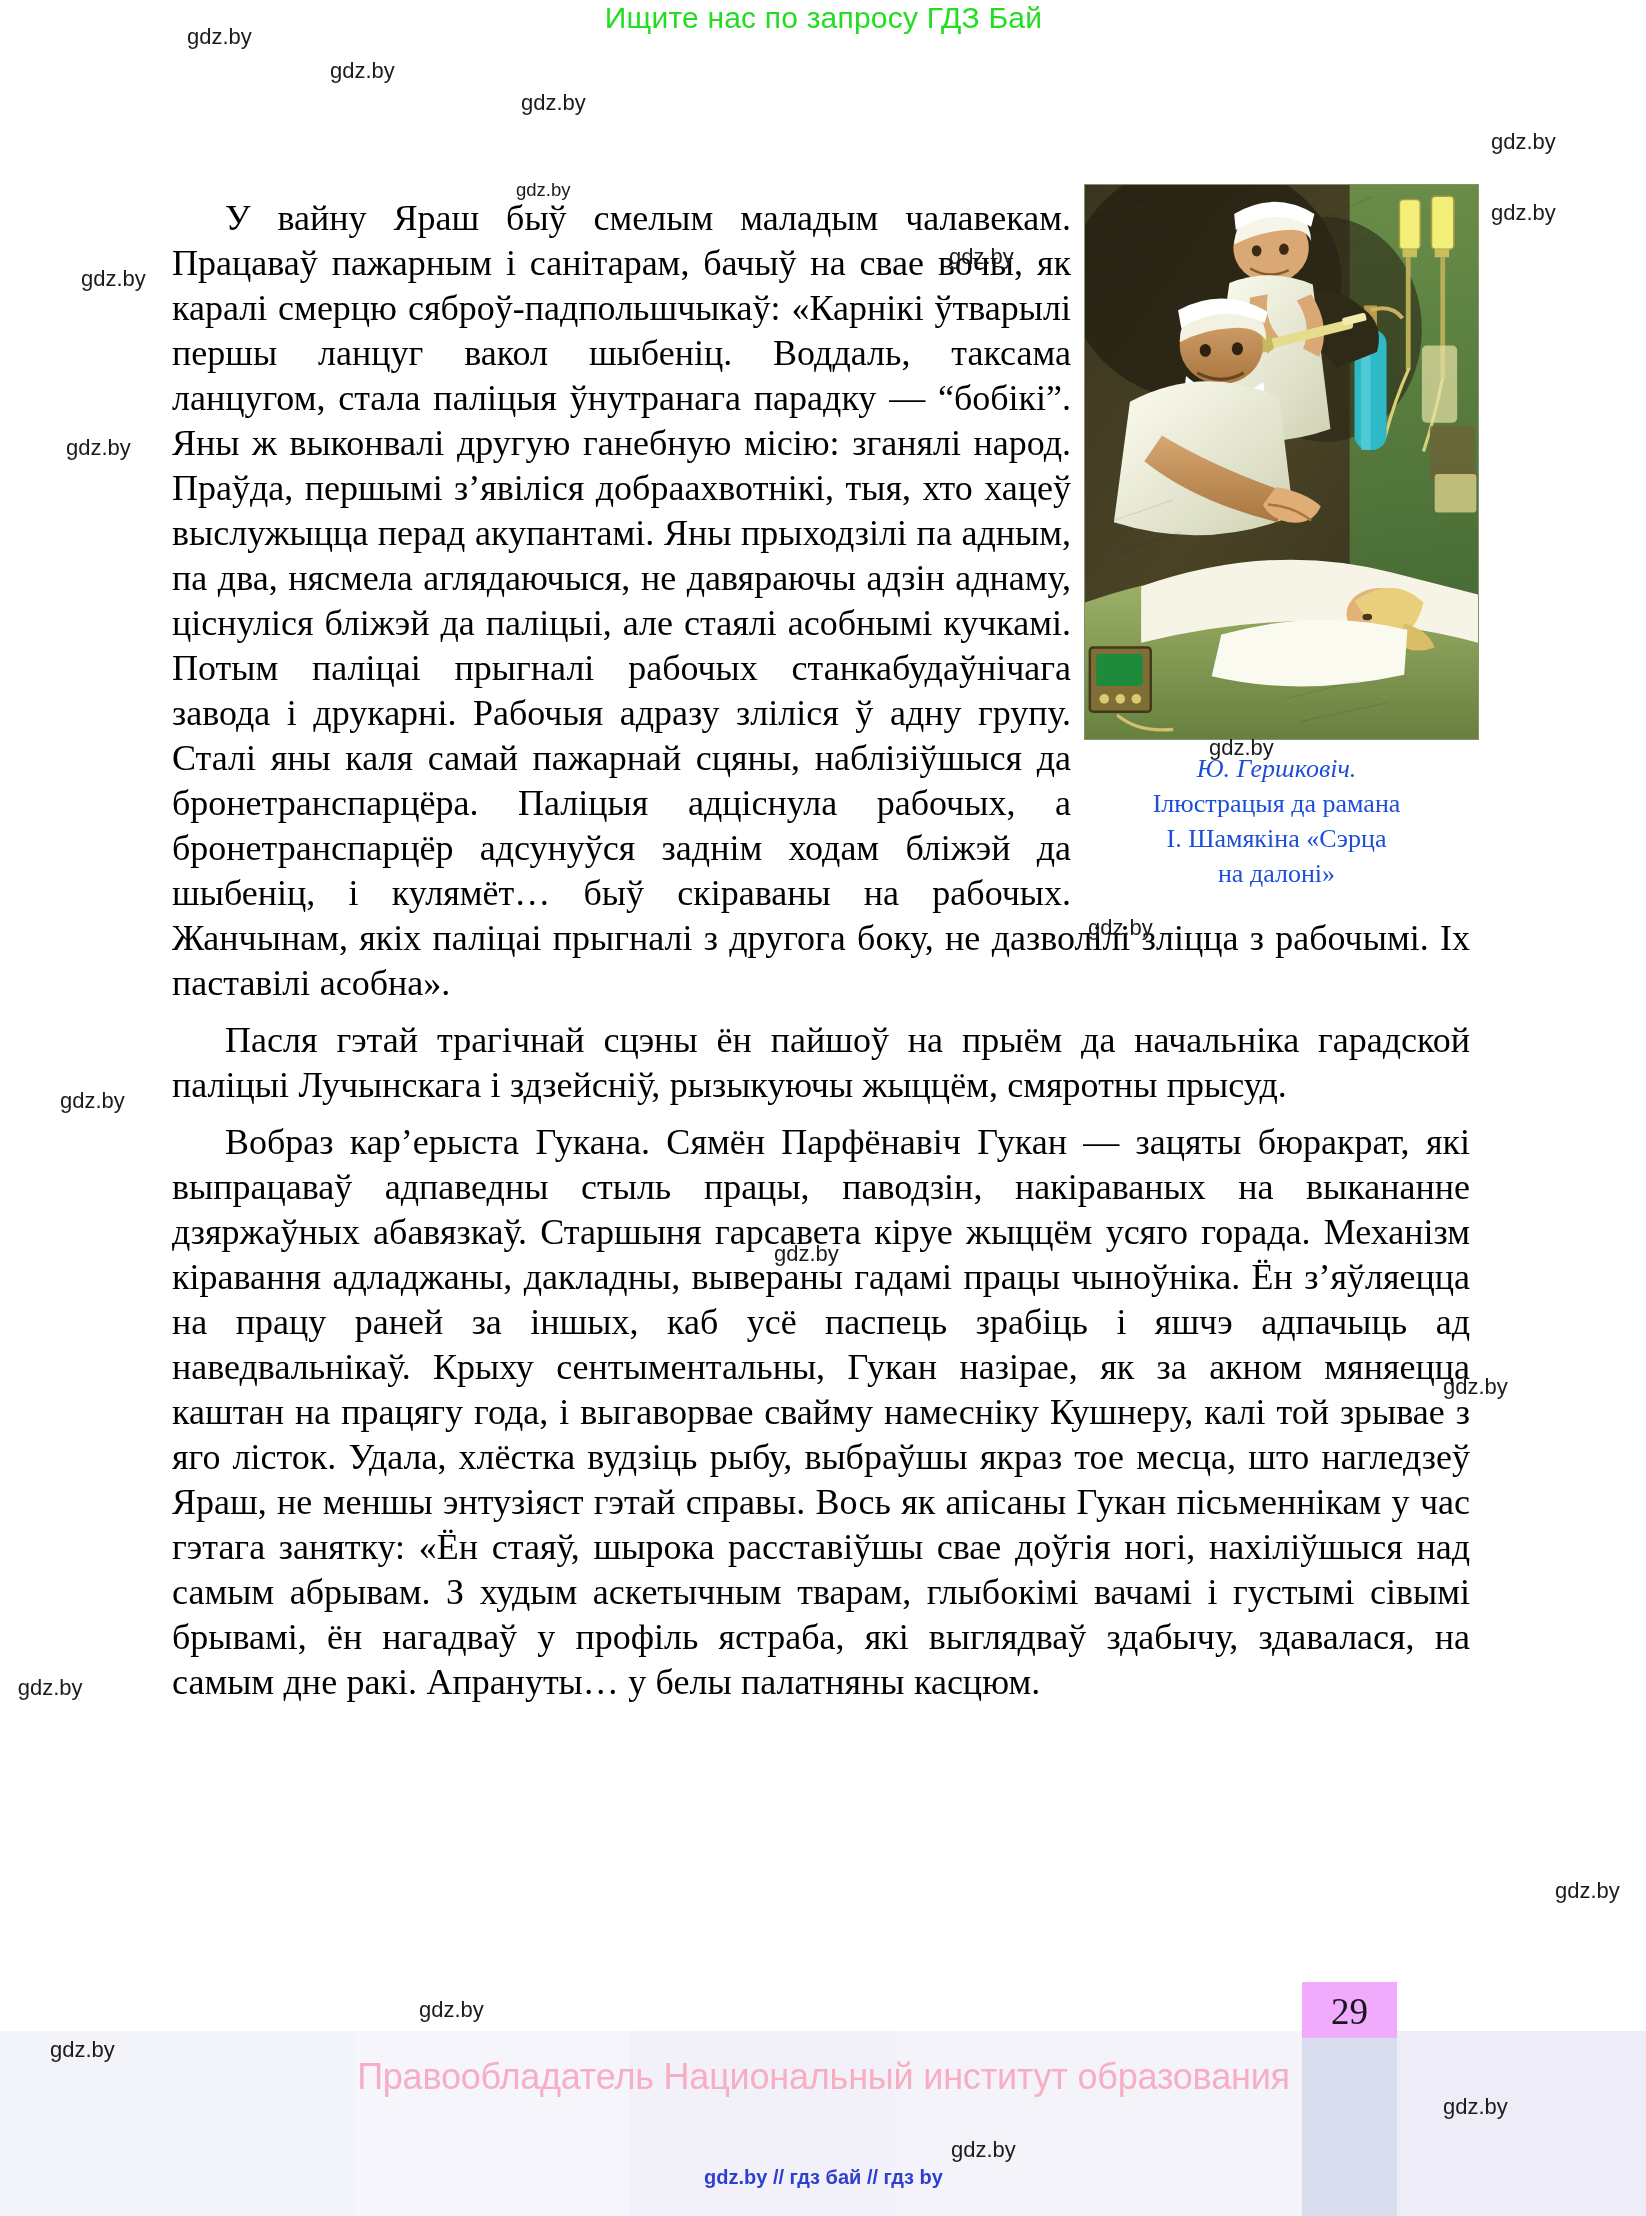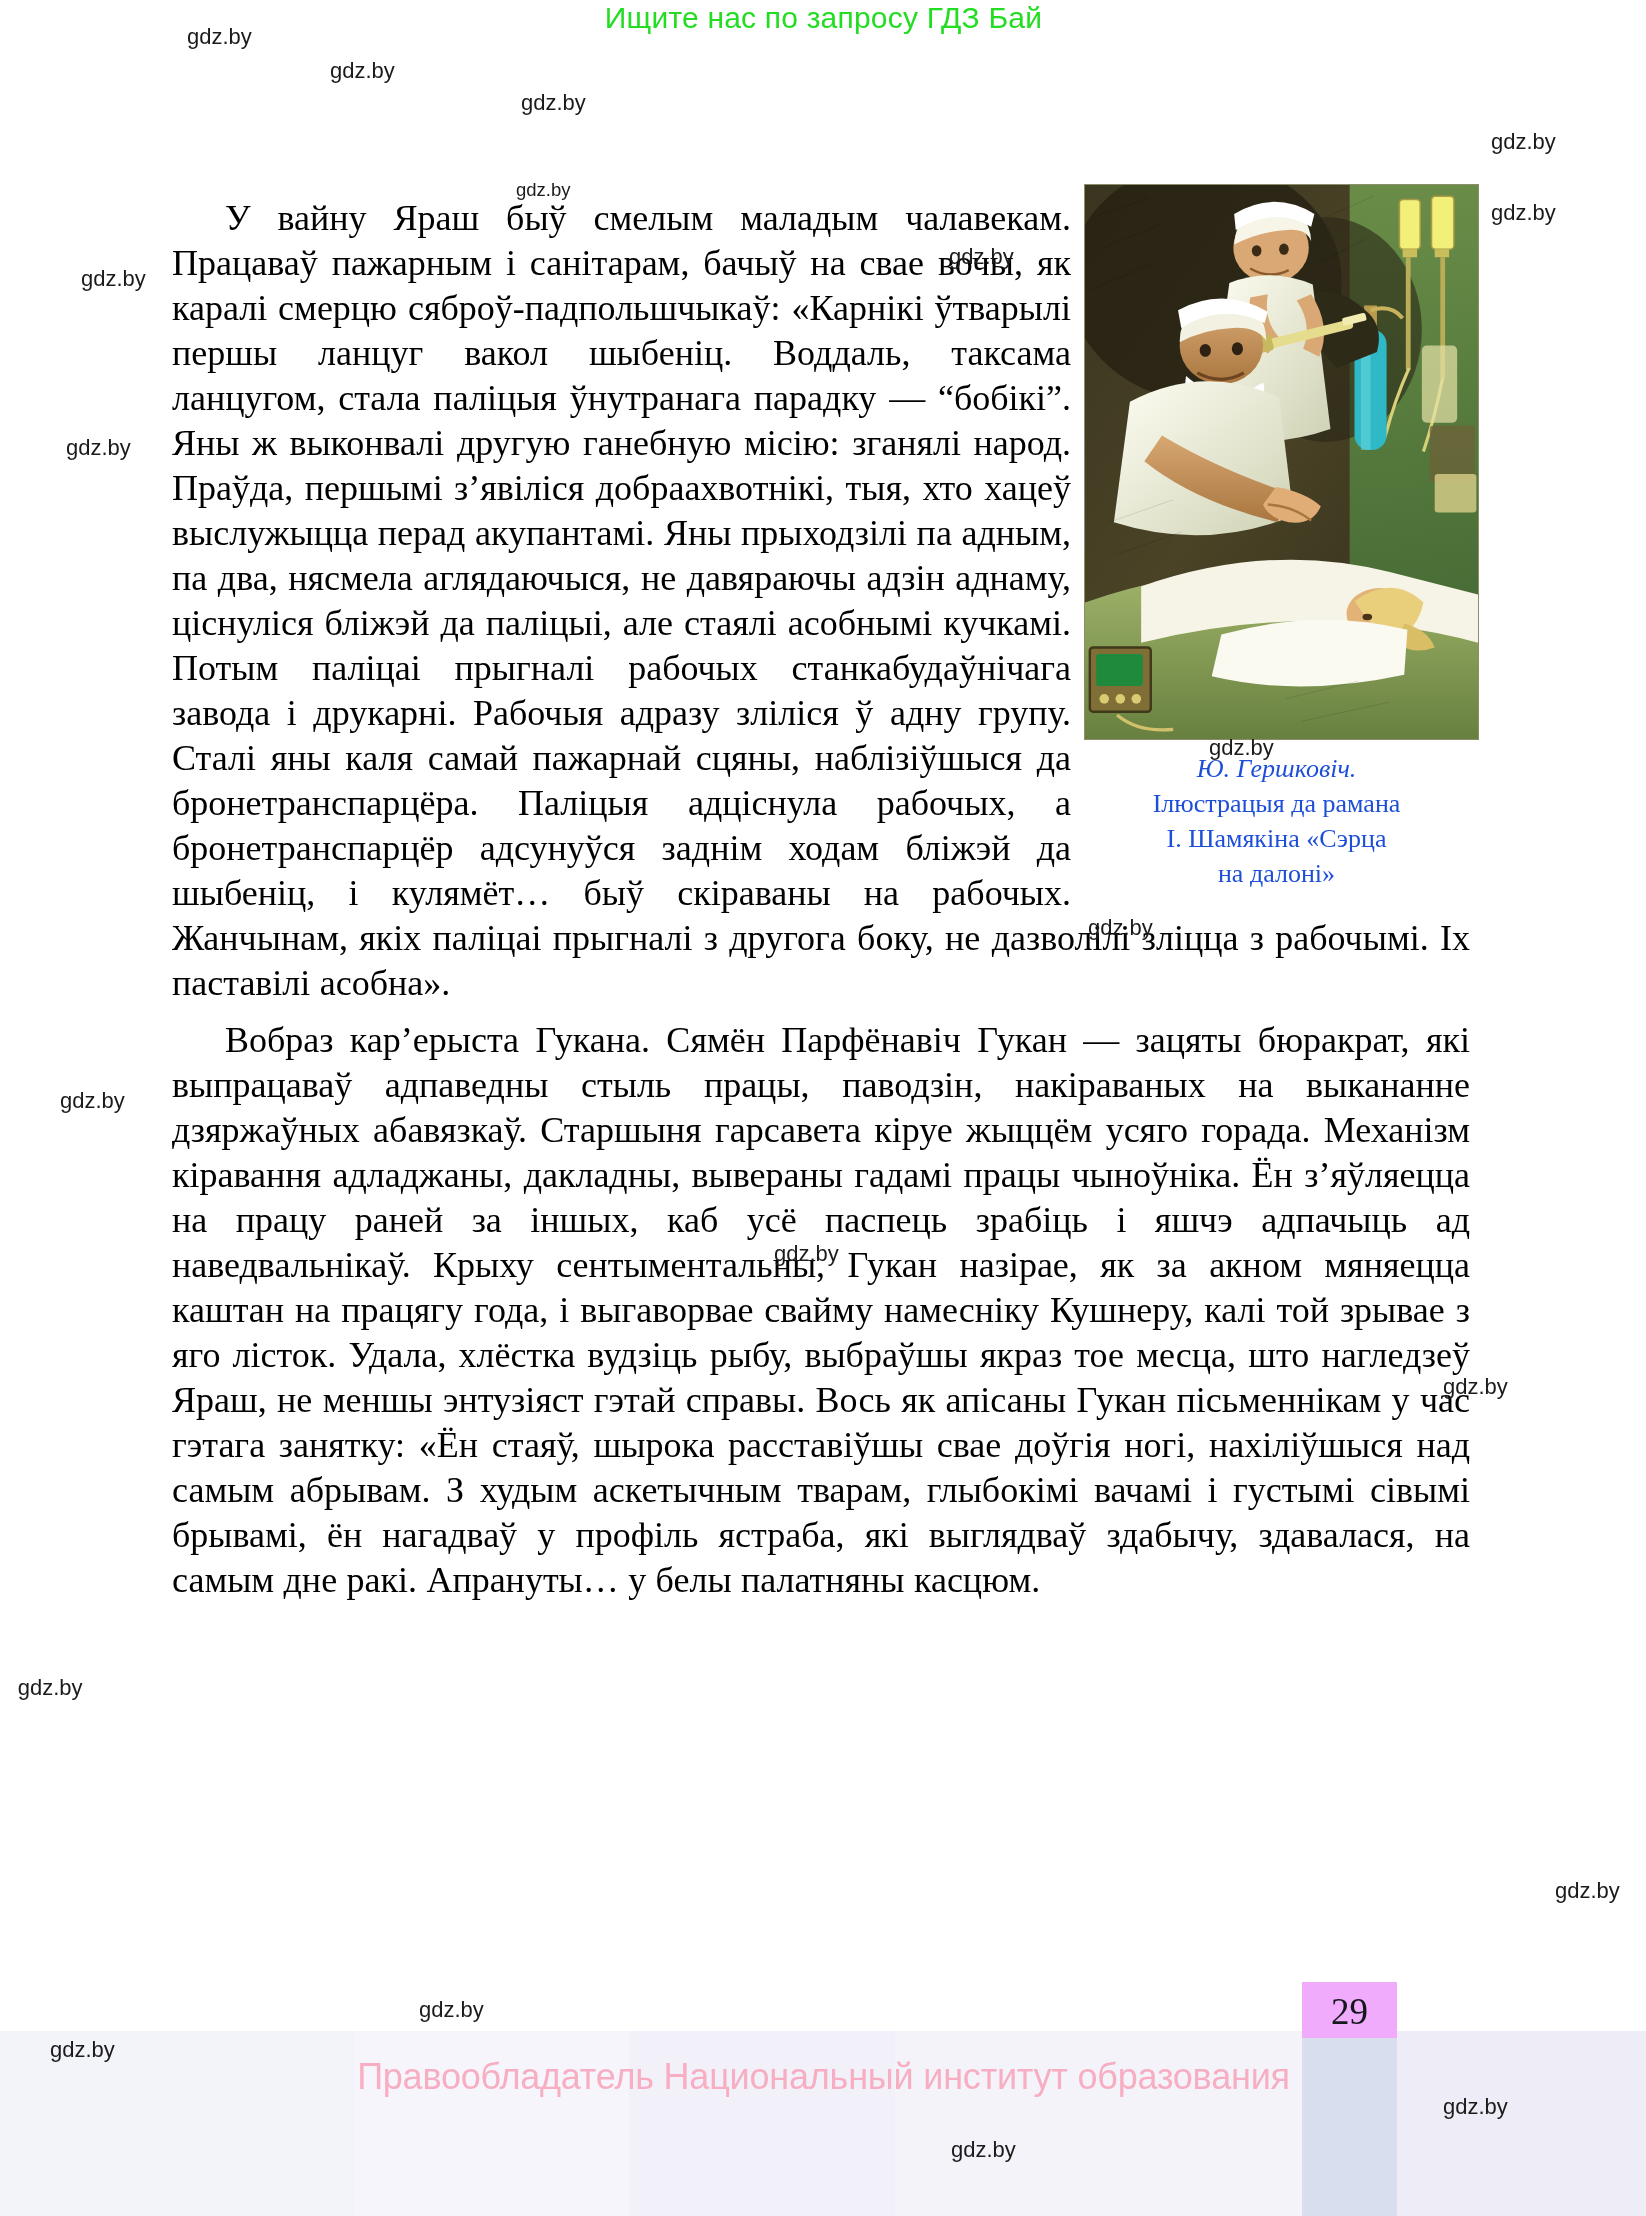--- a/index.html
+++ b/index.html
@@ -281,30 +281,32 @@
       <div class="caption">
         <span class="artist">Ю. Гершковіч.</span><br>
         <span>Ілюстрацыя да рамана</span><br>
         <span>І. Шамякіна «Сэрца</span><br>
         <span>на далоні»</span>
       </div>
     </div>
 
     <p class="body-text indent">У вайну Яраш быў смелым маладым чалавекам. Працаваў пажарным і санітарам, бачыў на свае вочы, як каралі смерцю сяброў-падпольшчыкаў: «Карнікі ўтварылі першы ланцуг вакол шыбеніц. Воддаль, таксама ланцугом, стала паліцыя ўнутранага парадку — “бобікі”. Яны ж выконвалі другую ганебную місію: зганялі народ. Праўда, першымі з’явіліся добраахвотнікі, тыя, хто хацеў выслужыцца перад акупантамі. Яны прыходзілі па адным, па два, нясмела аглядаючыся, не давяраючы адзін аднаму, ціснуліся бліжэй да паліцыі, але стаялі асобнымі кучкамі. Потым паліцаі прыгналі рабочых станкабудаўнічага завода і друкарні. Рабочыя адразу зліліся ў адну групу. Сталі яны каля самай пажарнай сцяны, наблізіўшыся да бронетранспарцёра. Паліцыя адціснула рабочых, а бронетранспарцёр адсунуўся заднім ходам бліжэй да шыбеніц, і кулямёт… быў скіраваны на рабочых. Жанчынам, якіх паліцаі прыгналі з другога боку, не дазволілі зліцца з рабочымі. Іх паставілі асобна».</p>
 
+    <p class="body-text indent">Пасля гэтай трагічнай сцэны ён пайшоў на прыём да начальніка гарадской паліцыі Лучынскага і здзейсніў, рызыкуючы жыццём, смяротны прысуд.</p>
 
     <p class="body-text indent">
       <span class="heading-accent">Вобраз кар’ерыста Гукана.</span><span> Сямён Парфёнавіч Гукан — зацяты бюракрат, які выпрацаваў адпаведны стыль працы, паводзін, накіраваных на выкананне дзяржаўных абавязкаў. Старшыня гарсавета кіруе жыццём усяго горада. Механізм кіравання адладжаны, дакладны, вывераны гадамі працы чыноўніка. Ён з’яўляецца на працу раней за іншых, каб усё паспець зрабіць і яшчэ адпачыць ад наведвальнікаў. Крыху сентыментальны, Гукан назірае, як за акном мяняецца каштан на працягу года, і выгаворвае свайму намесніку Кушнеру, калі той зрывае з яго лісток. Удала, хлёстка вудзіць рыбу, выбраўшы якраз тое месца, што нагледзеў Яраш, не меншы энтузіяст гэтай справы. Вось як апісаны Гукан пісьменнікам у час гэтага занятку: «Ён стаяў, шырока расставіўшы свае доўгія ногі, нахіліўшыся над самым абрывам. З худым аскетычным тварам, глыбокімі вачамі і густымі сівымі брывамі, ён нагадваў у профіль ястраба, які выглядваў здабычу, здавалася, на самым дне ракі. Апрануты… у белы палатняны касцюм.</span>
     </p>
 
   </div>
 
   <div class="page-number">29</div>
 
   <div class="copyright">Правообладатель Национальный институт образования</div>
+  <div class="footer-links">gdz.by  //  гдз бай  //  гдз by</div>
 
   <div id="watermark-layer">
       <div class="wm" style="left: 187px; top: 24px; font-size: 22px;">gdz.by</div>
       <div class="wm" style="left: 330px; top: 58px; font-size: 22px;">gdz.by</div>
       <div class="wm" style="left: 521px; top: 90px; font-size: 22px;">gdz.by</div>
       <div class="wm" style="left: 1491px; top: 129px; font-size: 22px;">gdz.by</div>
       <div class="wm" style="left: 516px; top: 179px; font-size: 18.5px;">gdz.by</div>
       <div class="wm" style="left: 1491px; top: 200px; font-size: 22px;">gdz.by</div>
       <div class="wm" style="left: 949px; top: 244px; font-size: 22px;">gdz.by</div>
       <div class="wm" style="left: 81px; top: 266px; font-size: 22px;">gdz.by</div>

